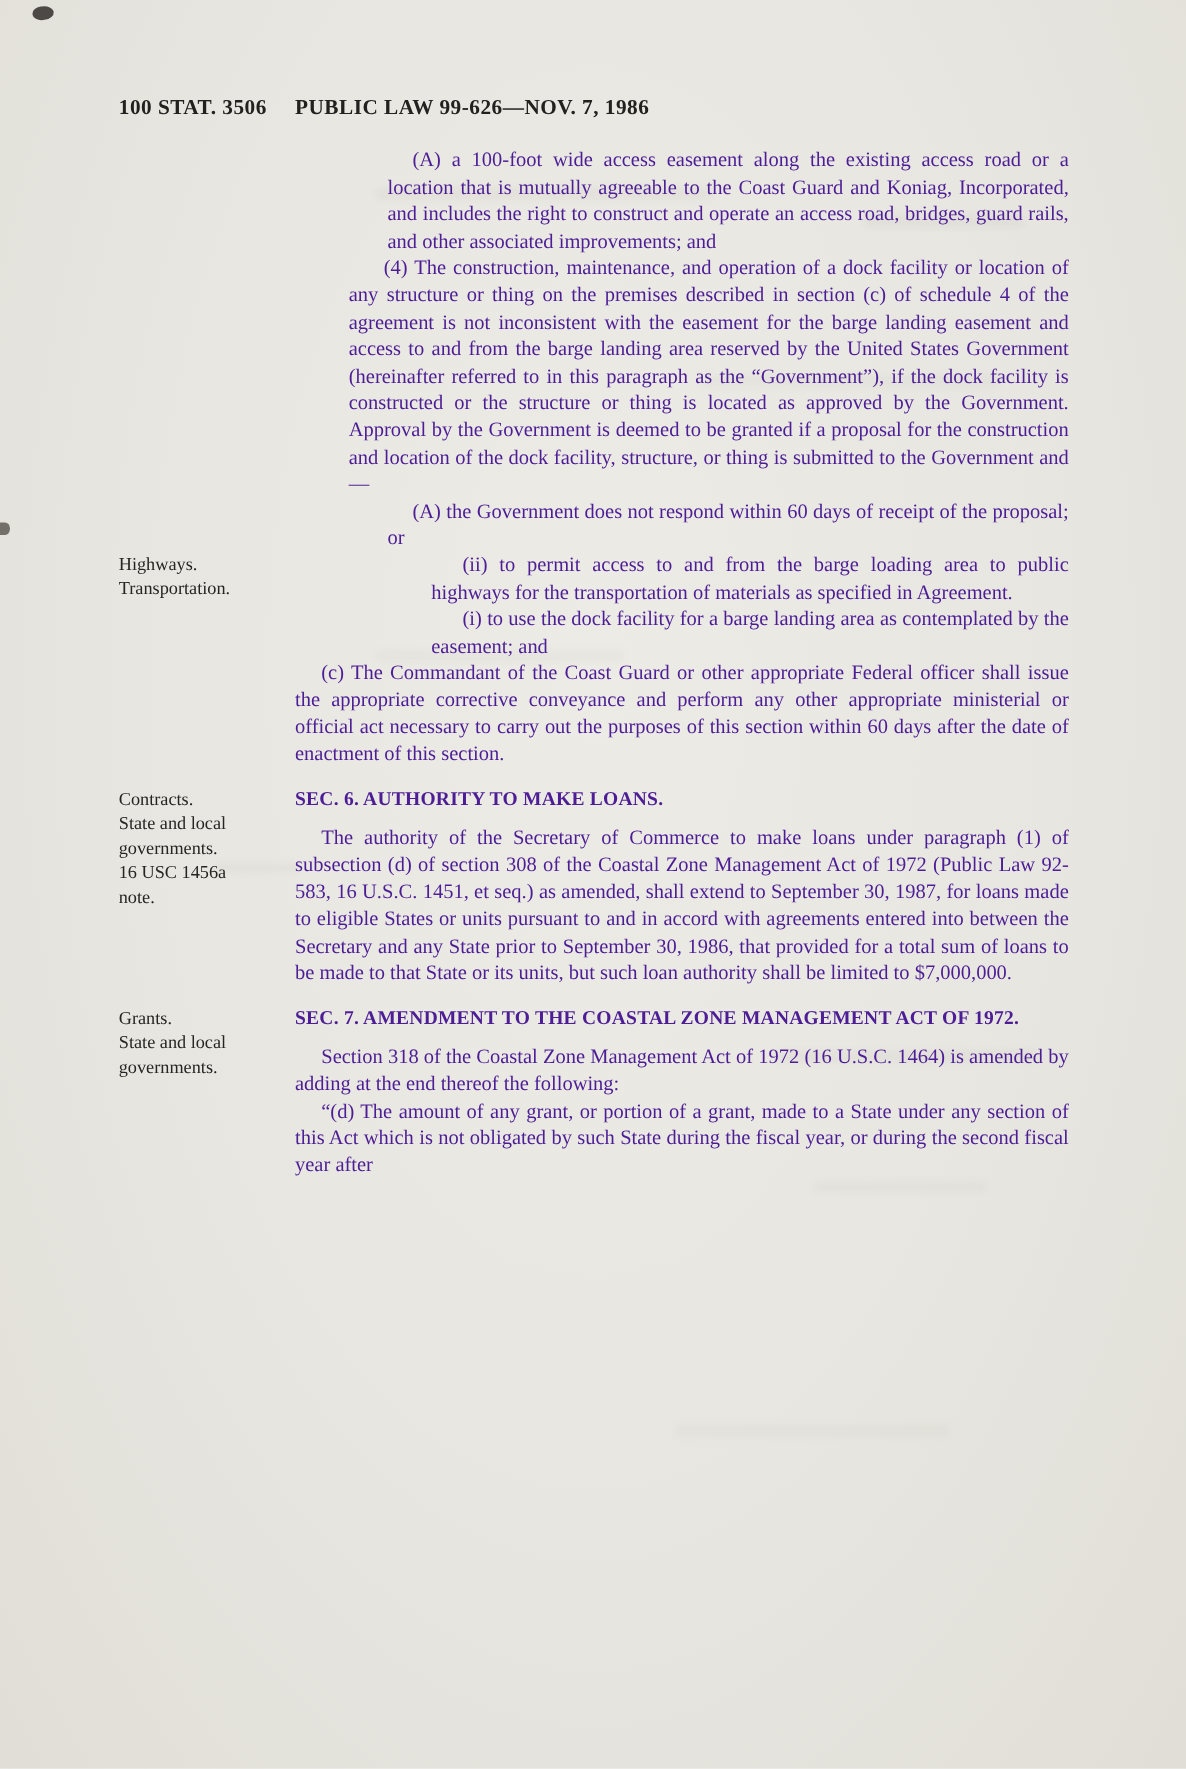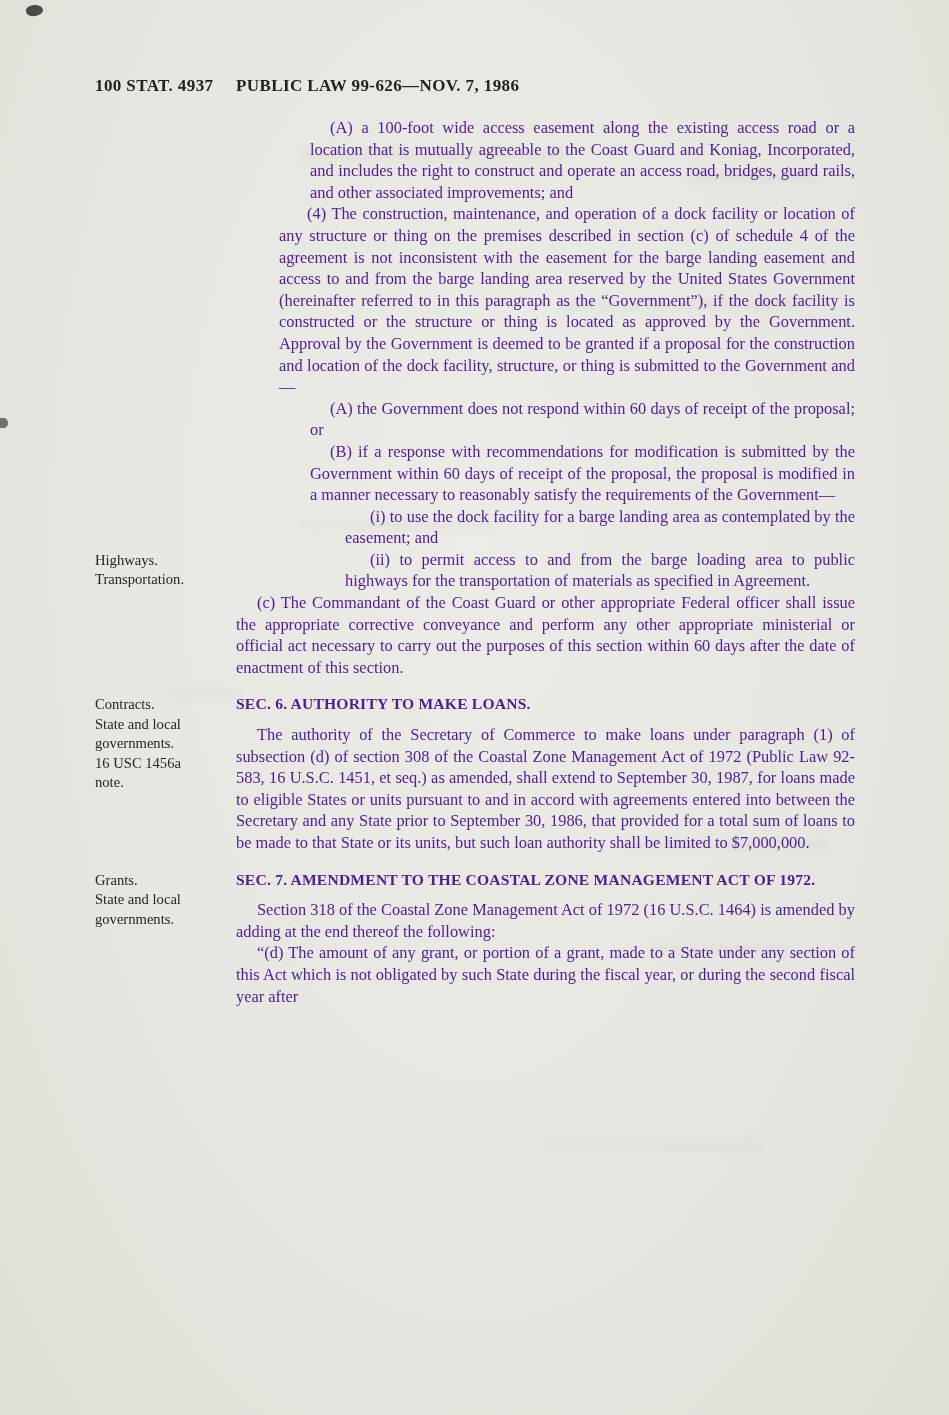--- a/index.html
+++ b/index.html
@@ -126,46 +126,43 @@
   <div class="artifact smudge smudge-1"></div>
   <div class="artifact smudge smudge-2"></div>
   <div class="artifact smudge smudge-3"></div>
   <div class="artifact smudge smudge-4"></div>
   <div class="artifact smudge smudge-5"></div>
   <div class="artifact smudge smudge-6"></div>
   <div class="artifact smudge smudge-7"></div>
   <div class="artifact smudge smudge-8"></div>
 
   <div class="page-header">
-    <span class="stat-number">100 STAT. 4937</span>
+    <span class="stat-number">100 STAT. 3506</span>
     <span class="law-title">PUBLIC LAW 99-626—NOV. 7, 1986</span>
   </div>
 
   <div class="content">
       <div class="row">
         <p class="block indent-2">(A) a 100-foot wide access easement along the existing access road or a location that is mutually agreeable to the Coast Guard and Koniag, Incorporated, and includes the right to construct and operate an access road, bridges, guard rails, and other associated improvements; and</p>
       </div>
       <div class="row">
         <p class="block indent-1">(4) The construction, maintenance, and operation of a dock facility or location of any structure or thing on the premises described in section (c) of schedule 4 of the agreement is not inconsistent with the easement for the barge landing easement and access to and from the barge landing area reserved by the United States Government (hereinafter referred to in this paragraph as the “Government”), if the dock facility is constructed or the structure or thing is located as approved by the Government. Approval by the Government is deemed to be granted if a proposal for the construction and location of the dock facility, structure, or thing is submitted to the Government and—</p>
       </div>
       <div class="row">
         <p class="block indent-2">(A) the Government does not respond within 60 days of receipt of the proposal; or</p>
       </div>
       <div class="row">
-        <p class="block indent-2">(B) if a response with recommendations for modification is submitted by the Government within 60 days of receipt of the proposal, the proposal is modified in a manner necessary to reasonably satisfy the requirements of the Government—</p>
-      </div>
-      <div class="row">
-        <p class="block indent-3">(i) to use the dock facility for a barge landing area as contemplated by the easement; and</p>
-      </div>
-      <div class="row">
         <div class="margin-note">
           <div>Highways.</div>
           <div>Transportation.</div>
         </div>
         <p class="block indent-3">(ii) to permit access to and from the barge loading area to public highways for the transportation of materials as specified in Agreement.</p>
+      </div>
+      <div class="row">
+        <p class="block indent-3">(i) to use the dock facility for a barge landing area as contemplated by the easement; and</p>
       </div>
       <div class="row">
         <p class="block indent-0">(c) The Commandant of the Coast Guard or other appropriate Federal officer shall issue the appropriate corrective conveyance and perform any other appropriate ministerial or official act necessary to carry out the purposes of this section within 60 days after the date of enactment of this section.</p>
       </div>
       <div class="row">
         <div class="margin-note">
           <div>Contracts.</div>
           <div>State and local</div>
           <div>governments.</div>
           <div>16 USC 1456a</div>

